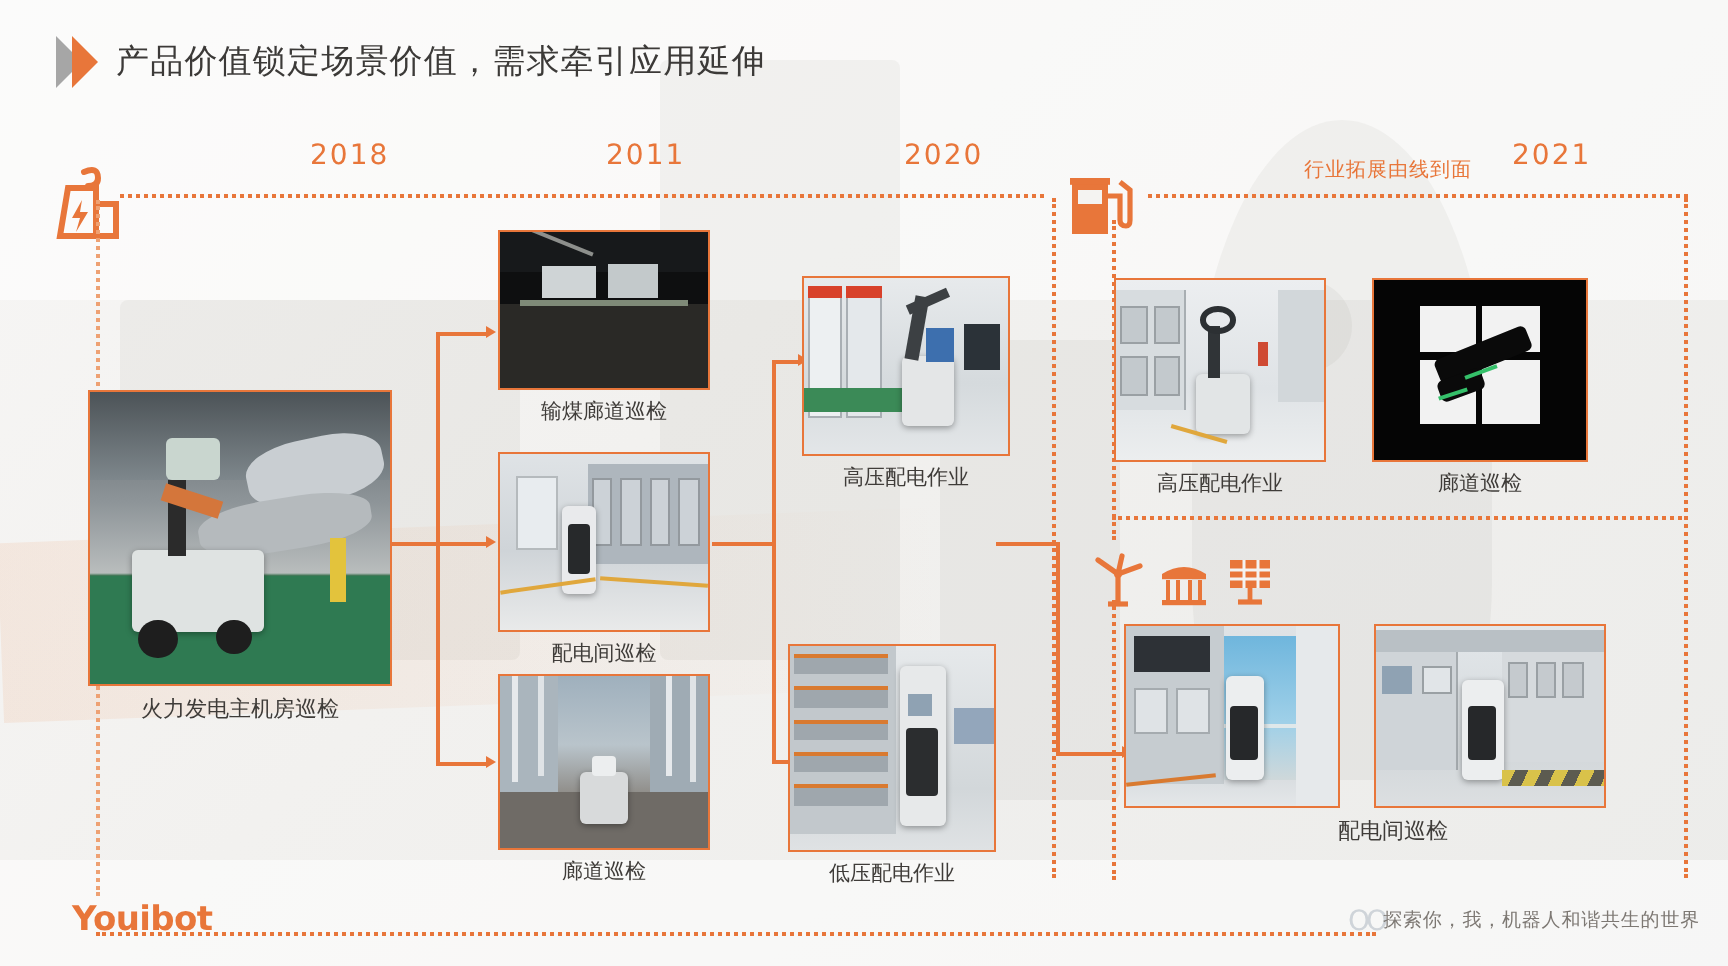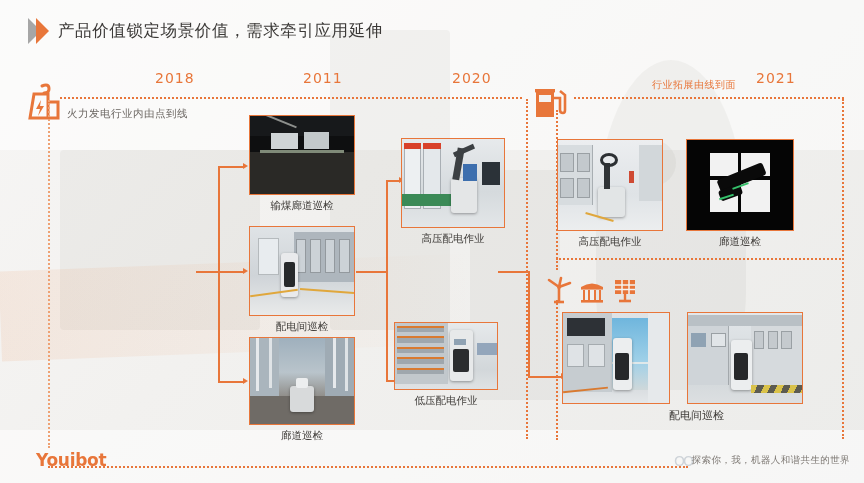--- a/index.html
+++ b/index.html
@@ -113,21 +113,20 @@
     </span>
     <div class="title">产品价值锁定场景价值，需求牵引应用延伸</div>
   </div>
 
   <div class="year" style="left:155px;top:70px;">2018</div>
   <div class="year" style="left:303px;top:70px;">2011</div>
   <div class="year" style="left:452px;top:70px;">2020</div>
   <div class="year" style="left:756px;top:70px;">2021</div>
 
   <div class="phase-note" style="left:652px;top:78px;">行业拓展由线到面</div>
-  <div class="seg-note" style="left:67px;top:107px;">火力发电行业内由点到线</div>
 
   <div class="ic" style="left:22px;top:80px;">
     <svg width="42" height="42" viewBox="0 0 42 42">
       <path d="M8 38 L12 14 L26 14 L26 38 Z" fill="none" stroke="#e8763a" stroke-width="3"></path>
       <path d="M26 22 L36 22 L36 38 L26 38" fill="none" stroke="#e8763a" stroke-width="3"></path>
       <path d="M20 6 q7 -3 7 3 q0 4 -5 4" fill="none" stroke="#e8763a" stroke-width="3" stroke-linecap="round"></path>
       <path d="M19 20 L14 29 L18 29 L16 36 L22 26 L18 26 Z" fill="#e8763a"></path>
     </svg>
   </div>
 
@@ -199,20 +198,36 @@
   <div class="ln lnh" style="left:386px;top:180px;width:14px;"></div>
   <div class="arw" style="left:399px;top:176.5px;"></div>
   <div class="ln lnh" style="left:386px;top:380px;width:12px;"></div>
   <div class="arw" style="left:397px;top:376.5px;"></div>
 
   <div class="ln lnh" style="left:498px;top:271px;width:30px;"></div>
   <div class="ln lnv" style="left:528px;top:271px;height:105px;"></div>
   <div class="ln lnh" style="left:528px;top:376px;width:34px;"></div>
   <div class="arw" style="left:561px;top:372.5px;"></div>
 
+  <div class="card" style="left:44px;top:195px;width:152px;height:148px;">
+    <div class="ph" style="background:linear-gradient(#5d6468 0%,#8e9599 38%,#b9bdbd 62%,#2f6b46 63%,#3d8a5c 100%);">
+      <div class="p-rect" style="left:0;top:0;width:100%;height:30%;background:linear-gradient(#4c5357,#7e878c);"></div>
+      <div class="p-rect" style="left:52%;top:16%;width:46%;height:22%;background:#c9ced2;border-radius:40%;transform:rotate(-12deg);"></div>
+      <div class="p-rect" style="left:36%;top:36%;width:58%;height:18%;background:#b5babd;border-radius:40%;transform:rotate(-9deg);"></div>
+      <div class="p-rect" style="left:0;top:63%;width:100%;height:37%;background:#2f7a52;"></div>
+      <div class="p-bot" style="left:14%;top:54%;width:44%;height:28%;background:#dfe3e2;"></div>
+      <div class="p-rect" style="left:26%;top:30%;width:6%;height:26%;background:#2b2b2b;"></div>
+      <div class="p-rect" style="left:24%;top:34%;width:20%;height:6%;background:#d4763b;transform:rotate(18deg);"></div>
+      <div class="p-rect" style="left:25%;top:16%;width:18%;height:14%;background:#c9d6cf;border-radius:3px;"></div>
+      <div class="p-rect" style="left:16%;top:78%;width:13%;height:13%;background:#1e1e1e;border-radius:50%;"></div>
+      <div class="p-rect" style="left:42%;top:78%;width:12%;height:12%;background:#1e1e1e;border-radius:50%;"></div>
+      <div class="p-rect" style="left:80%;top:50%;width:5%;height:22%;background:#e3c33c;"></div>
+    </div>
+    <div class="cap cap-wide">火力发电主机房巡检</div>
+  </div>
 
   <div class="card" style="left:249px;top:115px;width:106px;height:80px;">
     <div class="ph" style="background:#0e0f10;">
       <div class="p-rect" style="left:0;top:0;width:100%;height:26%;background:#17191b;"></div>
       <div class="p-rect" style="left:20%;top:22%;width:26%;height:20%;background:#cfd4d6;"></div>
       <div class="p-rect" style="left:52%;top:20%;width:24%;height:22%;background:#c3c9cb;"></div>
       <div class="p-rect" style="left:0;top:46%;width:100%;height:54%;background:#2a2926;"></div>
       <div class="p-rect" style="left:10%;top:44%;width:80%;height:4%;background:#7f8a78;"></div>
       <div class="p-rect" style="left:4%;top:2%;width:42%;height:3%;background:#8d8f8c;transform:rotate(22deg);"></div>
     </div>
@@ -259,21 +274,21 @@
       <div class="p-rect" style="left:0;top:62%;width:48%;height:14%;background:#3b8a57;"></div>
       <div class="p-bot" style="left:48%;top:44%;width:26%;height:40%;background:#e4e6e7;"></div>
       <div class="p-rect" style="left:52%;top:10%;width:7%;height:36%;background:#3c4043;transform:rotate(10deg);"></div>
       <div class="p-rect" style="left:50%;top:10%;width:22%;height:6%;background:#3c4043;transform:rotate(-24deg);"></div>
       <div class="p-rect" style="left:60%;top:28%;width:14%;height:20%;background:#3d6fae;"></div>
       <div class="p-rect" style="left:78%;top:26%;width:18%;height:26%;background:#2b3238;"></div>
     </div>
     <div class="cap">高压配电作业</div>
   </div>
 
-  <div class="card" style="left:394px;top:322px;width:104px;height:68px;">
+  <div class="card" style="left:394px;top:322px;width:104px;height:104px;">
     <div class="ph" style="background:linear-gradient(#e6e9eb,#d2d7da 70%,#dfe2e4);">
       <div class="p-rect" style="left:0;top:0;width:52%;height:92%;background:#c2c8cc;"></div>
       <div class="p-rect" style="left:2%;top:4%;width:46%;height:10%;background:#9fa7ad;border-top:2px solid #d97a30;"></div>
       <div class="p-rect" style="left:2%;top:20%;width:46%;height:10%;background:#9fa7ad;border-top:2px solid #d97a30;"></div>
       <div class="p-rect" style="left:2%;top:36%;width:46%;height:10%;background:#9fa7ad;border-top:2px solid #d97a30;"></div>
       <div class="p-rect" style="left:2%;top:52%;width:46%;height:10%;background:#9fa7ad;border-top:2px solid #d97a30;"></div>
       <div class="p-rect" style="left:2%;top:68%;width:46%;height:10%;background:#9fa7ad;border-top:2px solid #d97a30;"></div>
       <div class="p-bot" style="left:54%;top:10%;width:22%;height:78%;background:#e7e9ea;"></div>
       <div class="p-rect" style="left:57%;top:40%;width:16%;height:34%;background:#2b2d2f;border-radius:2px;"></div>
       <div class="p-rect" style="left:58%;top:24%;width:12%;height:10%;background:#8fa2b3;"></div>

